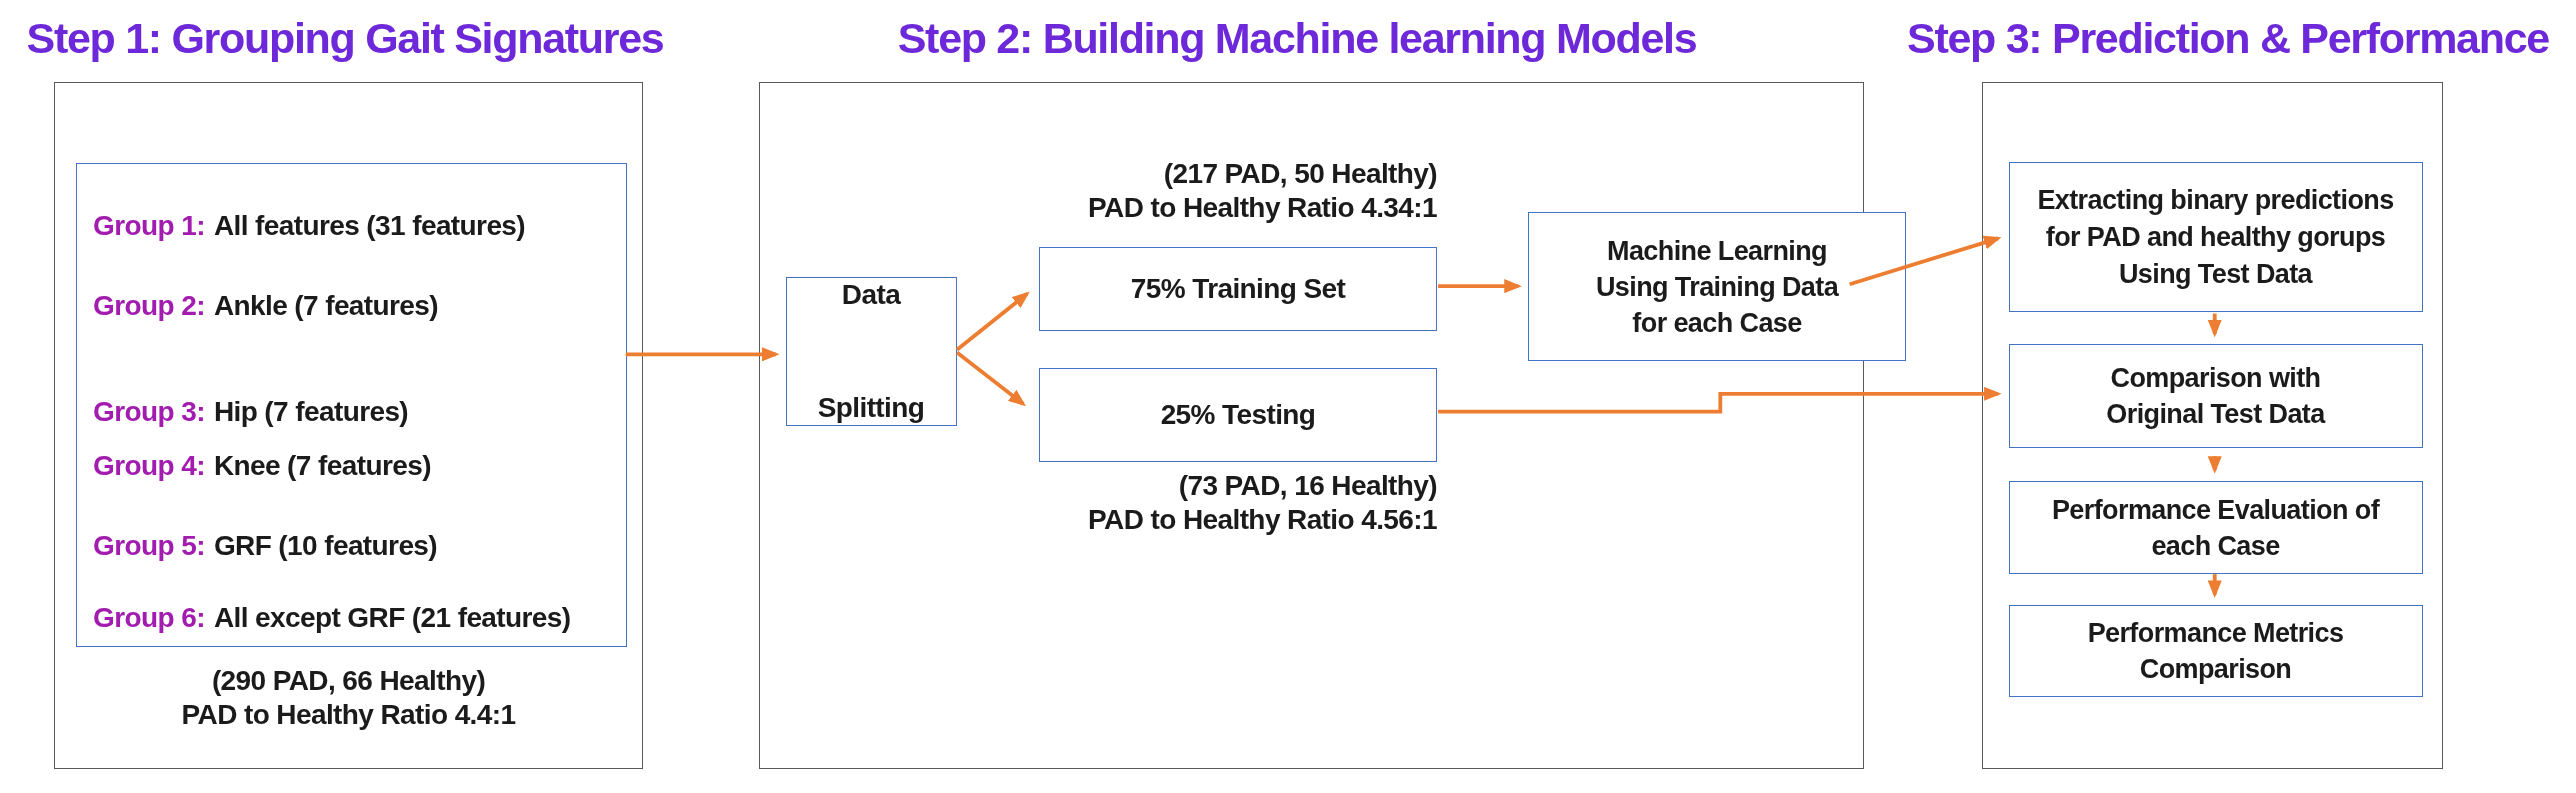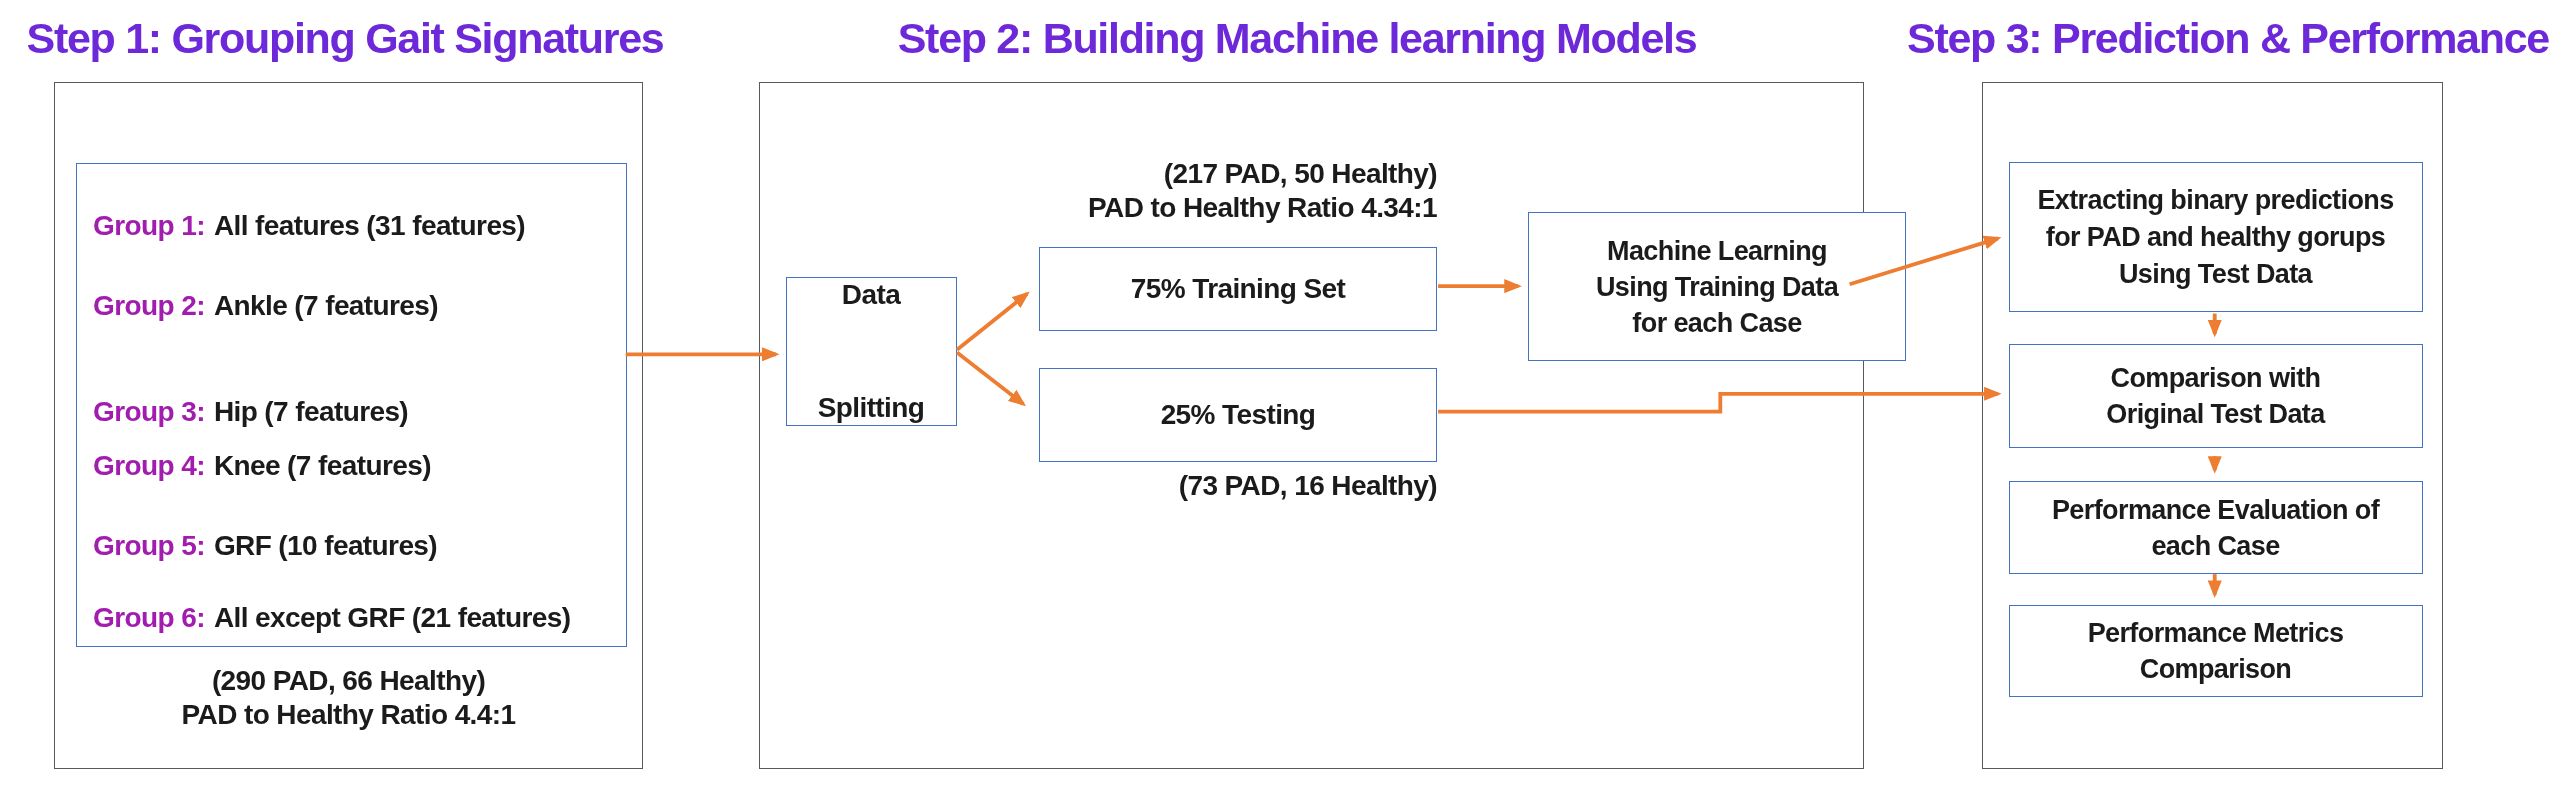--- a/index.html
+++ b/index.html
@@ -120,20 +120,21 @@
       <div>Splitting</div>
     </div>
     <div class="bluebox" id="training-set-box">
       <div>75% Training Set</div>
     </div>
     <div class="bluebox" id="testing-set-box">
       <div>25% Testing</div>
     </div>
     <div class="note" id="testing-note">
       <div>(73 PAD, 16 Healthy)</div>
+      <div>PAD to Healthy Ratio 4.56:1</div>
     </div>
     <div class="bluebox" id="ml-box">
       <div>Machine Learning</div>
       <div>Using Training Data</div>
       <div>for each Case</div>
     </div>
   </div>
 
   <div class="panel" id="panel-3">
     <div class="bluebox s3box" id="s3-box-0">

